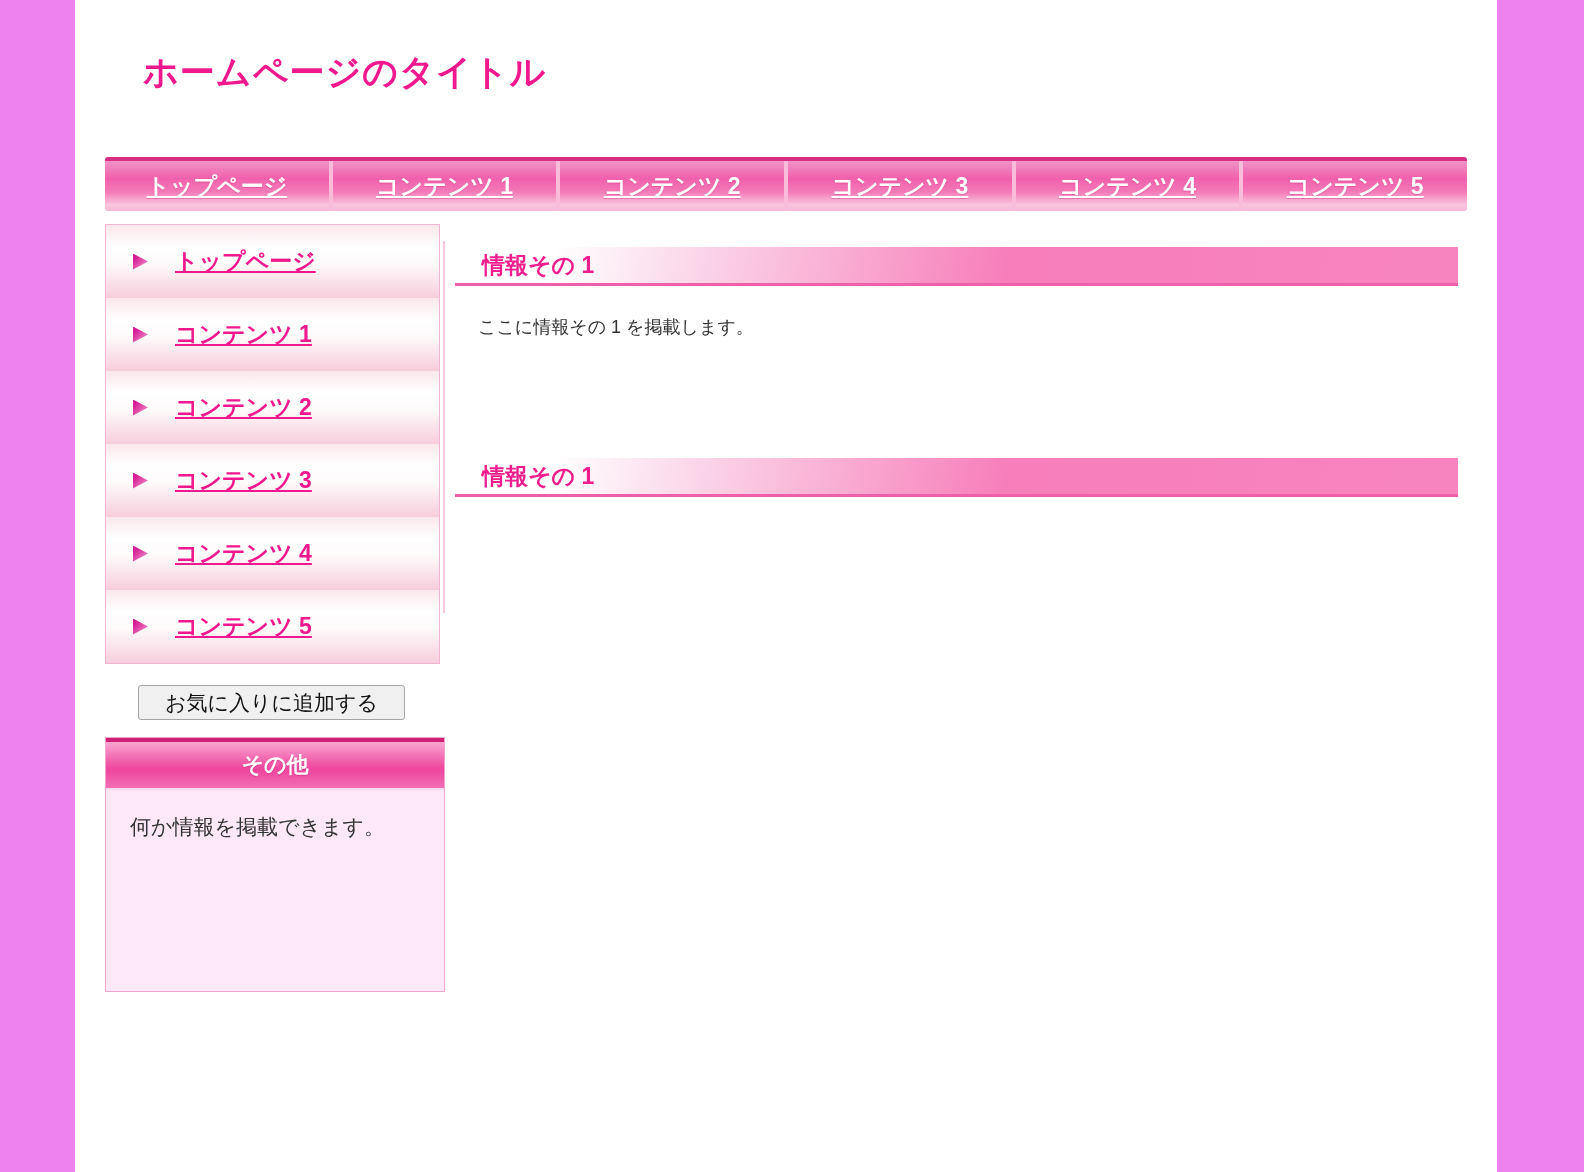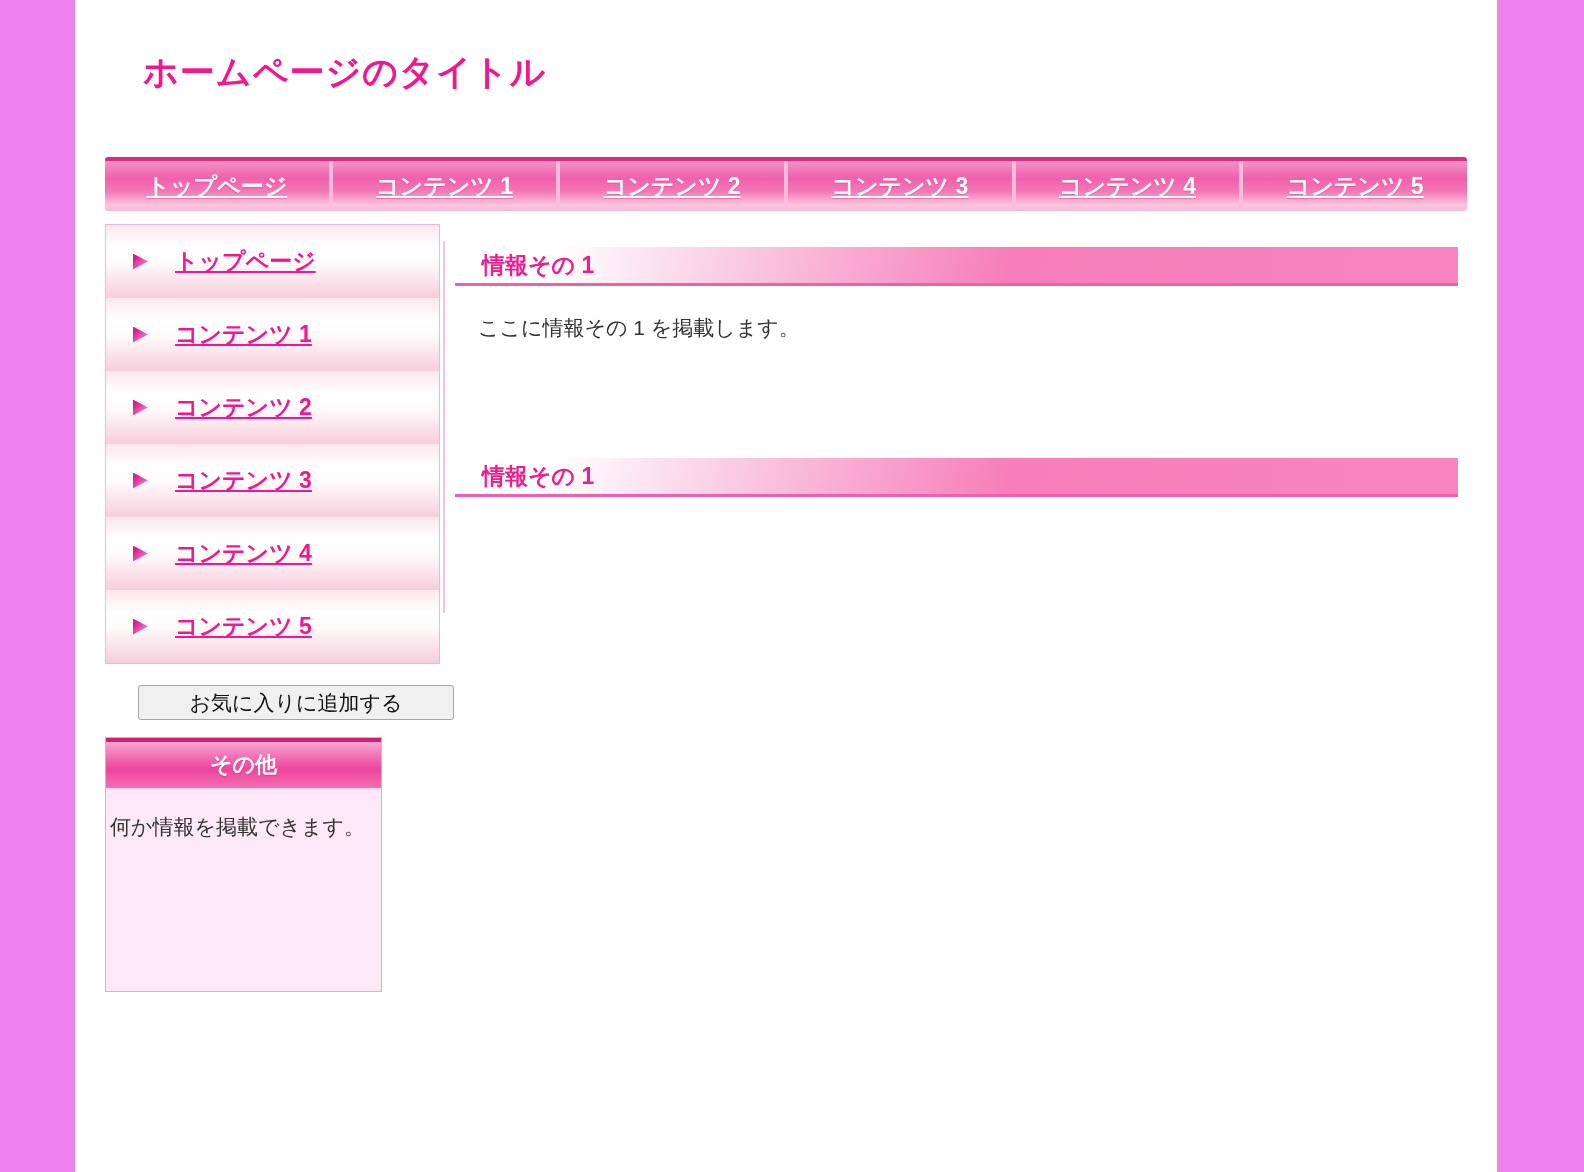--- a/index.html
+++ b/index.html
@@ -56,68 +56,68 @@
     background:linear-gradient(135deg,#d61e96 20%,#f08ac6 85%);
     clip-path:polygon(0 0,100% 50%,0 100%);
   }
   .menu-item span{
     margin-left:27px;
     color:#f0188e;font-weight:bold;font-size:23px;
     text-decoration:underline;
   }
   
   .fav-button{
-    position:absolute;left:63px;top:685px;width:316px;height:35px;
+    position:absolute;left:63px;top:685px;width:267px;height:35px;
     background:#f0f0f0;
     border:1px solid #a5a5a5;border-radius:3px;
     font-size:21px;color:#111111;
     font-family:"Liberation Sans","DejaVu Sans",sans-serif;
     cursor:pointer;
   }
   
   .other-box{
-    position:absolute;left:30px;top:737px;width:277px;height:255px;
+    position:absolute;left:30px;top:737px;width:340px;height:255px;
     box-sizing:border-box;
     border:1px solid #eda6d0;
     background:#fce8f6;
   }
   .other-header{
     box-sizing:border-box;height:52px;
     border-top:4px solid #cf2076;
     border-bottom:2px solid #f8d8ec;
     background:linear-gradient(180deg,#f9a6d2 0%,#f15fab 42%,#ee459d 60%,#f36fb4 100%);
     display:flex;align-items:center;justify-content:center;
   }
   .other-header span{
     color:#ffffff;font-weight:bold;font-size:22px;
     text-shadow:0 1px 1px rgba(180,20,110,.4);
   }
   .other-body{
-    padding:22px 4px;
+    padding:22px 24px;
     font-size:21px;color:#333333;line-height:29px;
   }
   
   .main-col{
     position:absolute;left:368px;top:241px;width:1015px;
     box-sizing:border-box;
     border-left:2px solid #f6c6dd;
     padding:6px 0 0 10px;
   }
   .section{margin-bottom:116px;}
   .section:last-child{margin-bottom:0;}
   .section-heading{
     height:36px;line-height:36px;
     padding-left:27px;
     font-size:23px;font-weight:bold;color:#ee1e8e;
     background:linear-gradient(100deg,#ffffff 0%,#ffffff 10%,#fbdcec 22%,#f77eba 55%,#f884bf 100%);
     border-bottom:3px solid #ee61aa;
   }
   .section p{
     margin:27px 0 0 0;padding-left:23px;
-    font-size:21px;color:#333333;line-height:29px;
+    font-size:18px;color:#333333;line-height:29px;
   }
 </style>
 </head>
 <body>
 
 <div class="page">
 
   <h1 class="site-title">ホームページのタイトル</h1>
 
   <div class="nav">

